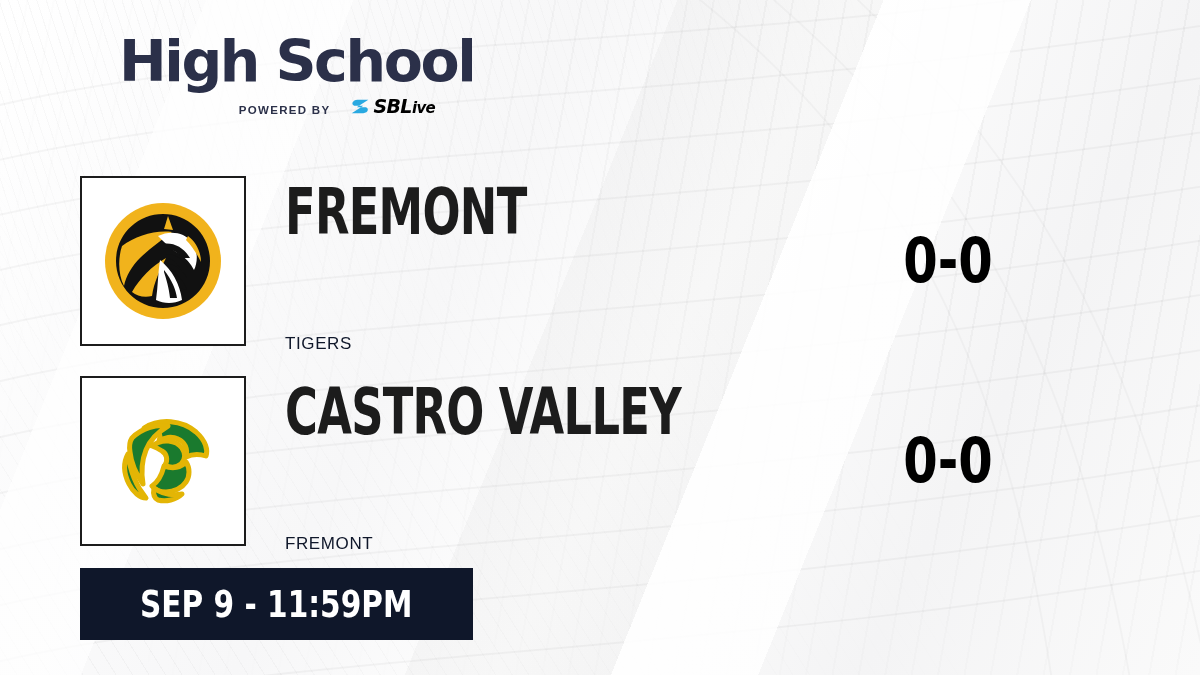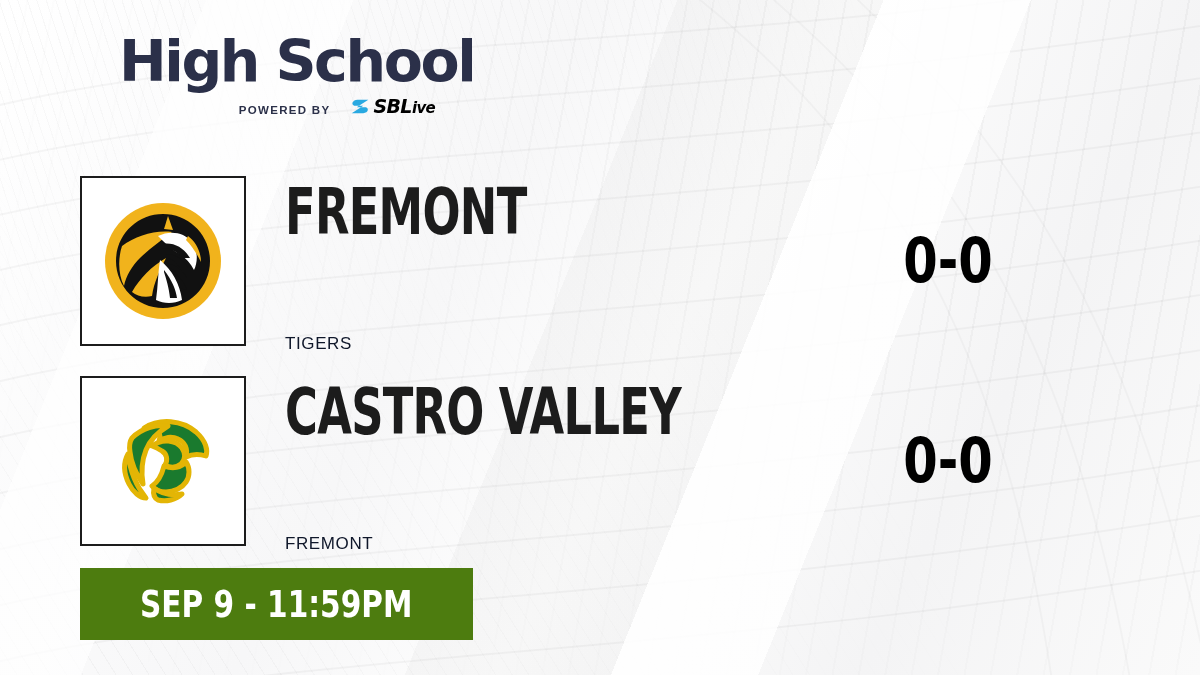--- a/index.html
+++ b/index.html
@@ -235,21 +235,21 @@
   
   .info-bar {
     position: absolute;
     left: 80px;
     top: 568px;
     height: 72px;
     display: flex;
     align-items: stretch;
   }
   .info-date {
-    background: #4d7c0f;
+    background: #0f172a;
     color: #ffffff;
     display: flex;
     align-items: center;
     justify-content: center;
     padding: 0 26px;
   }
   .info-date-text {
     font-family: "DejaVu Sans", sans-serif;
     font-weight: bold;
     font-size: 37px;

